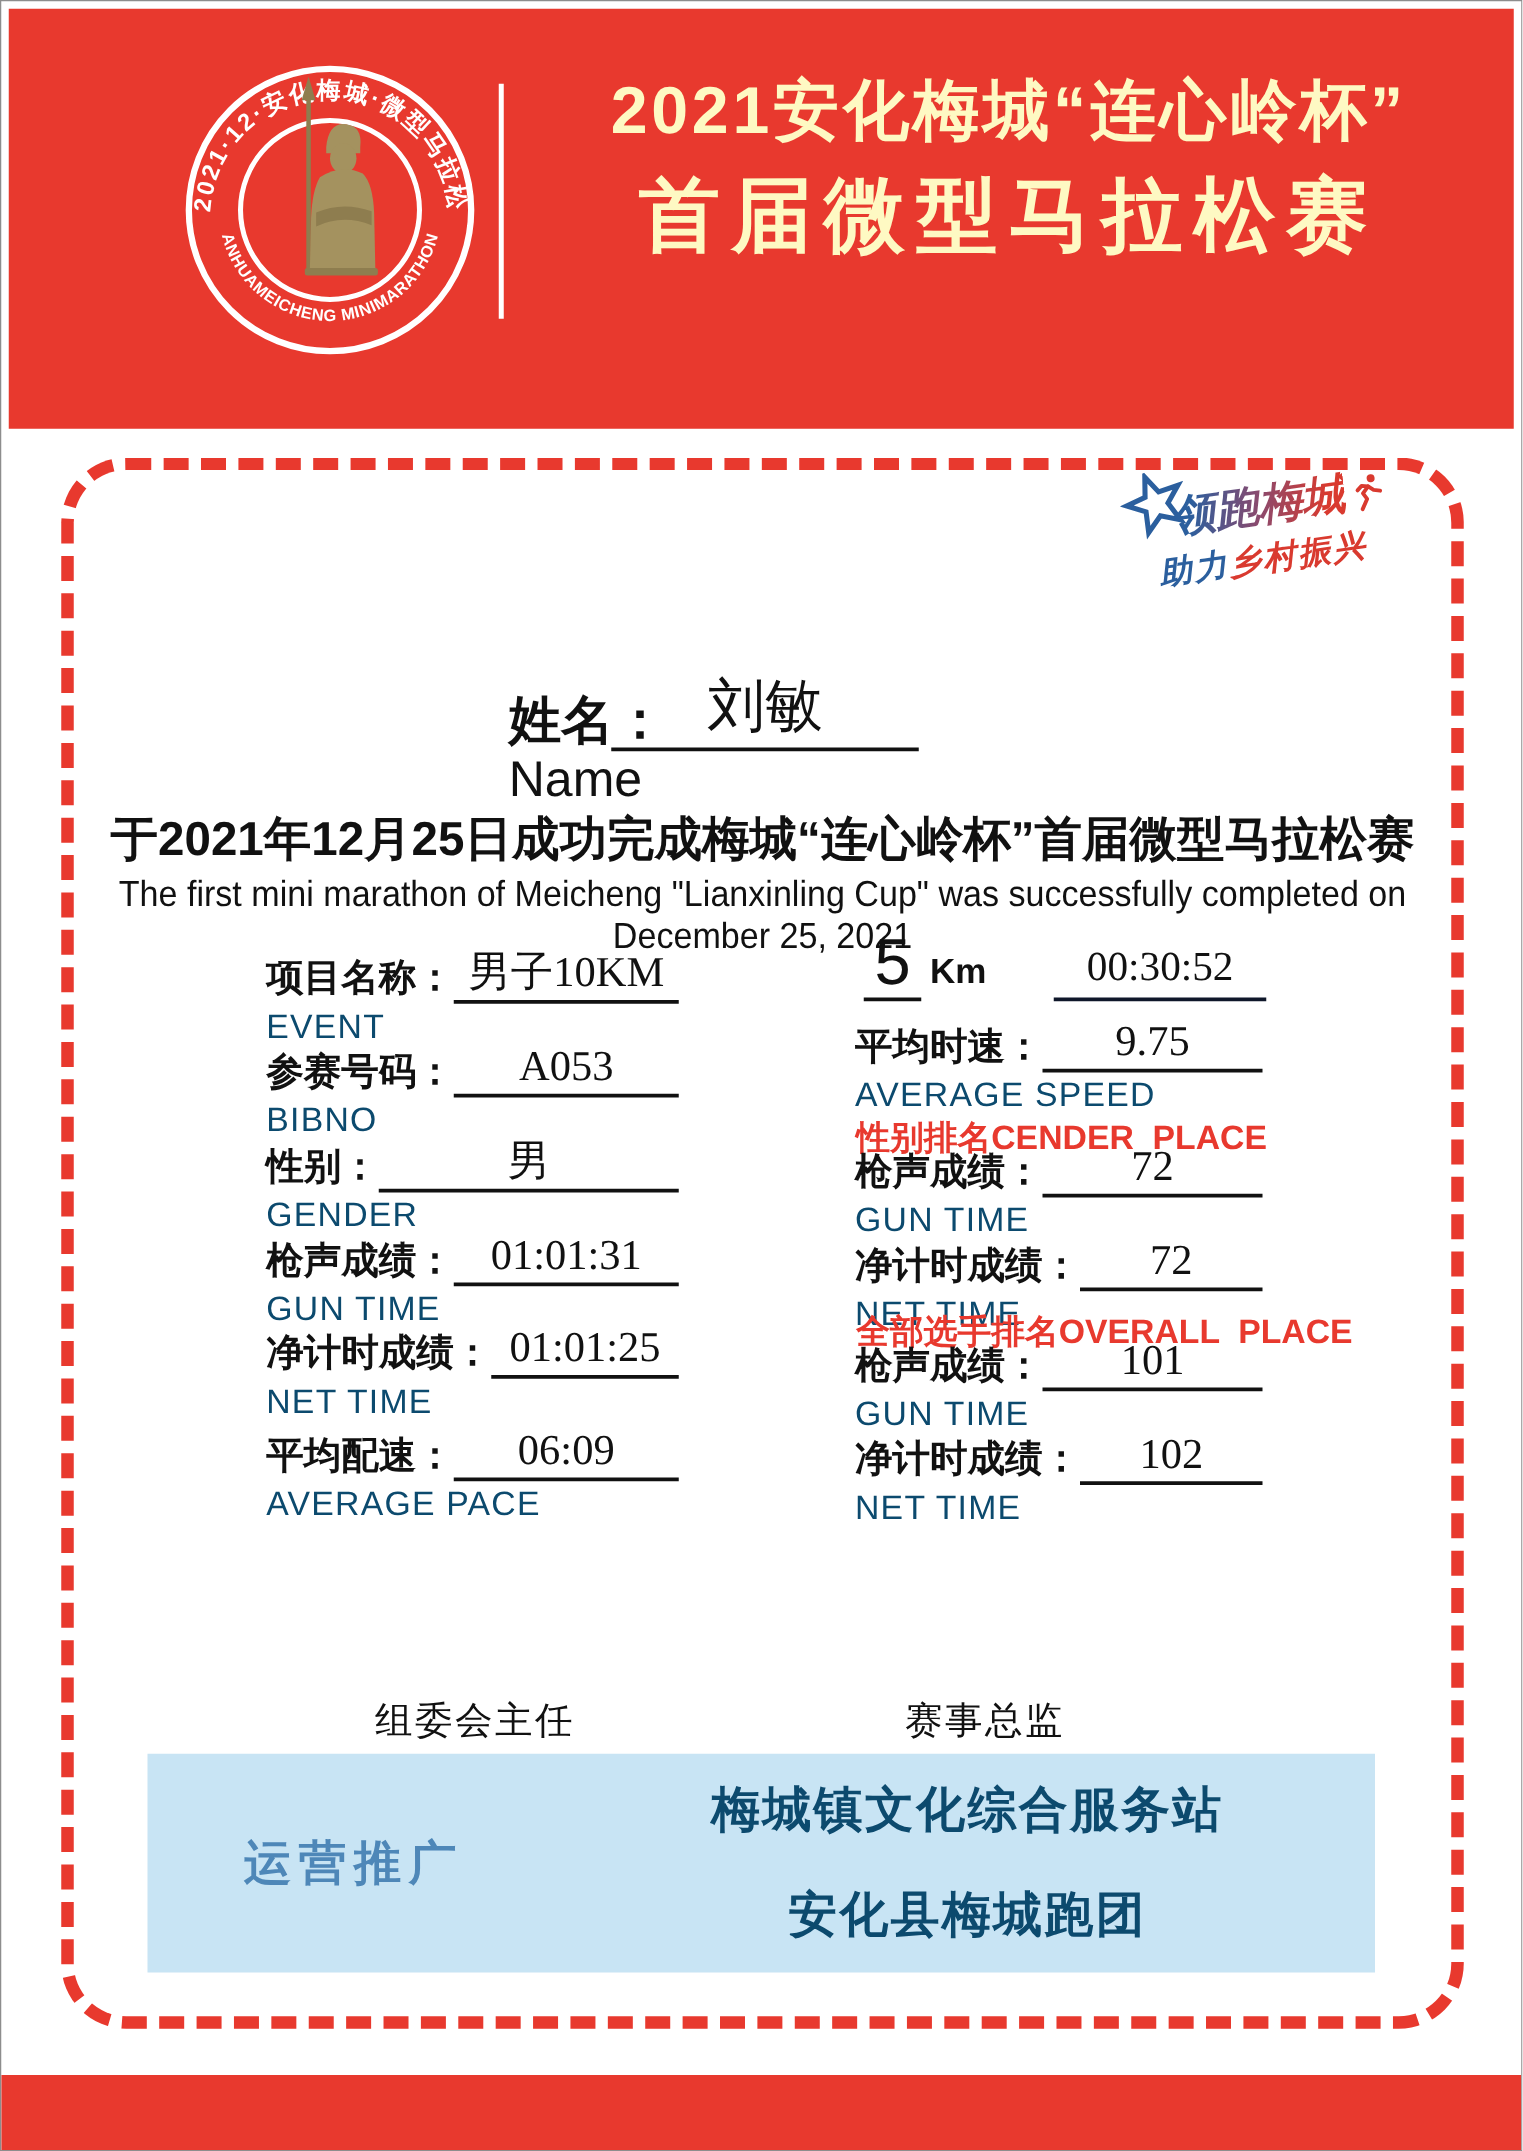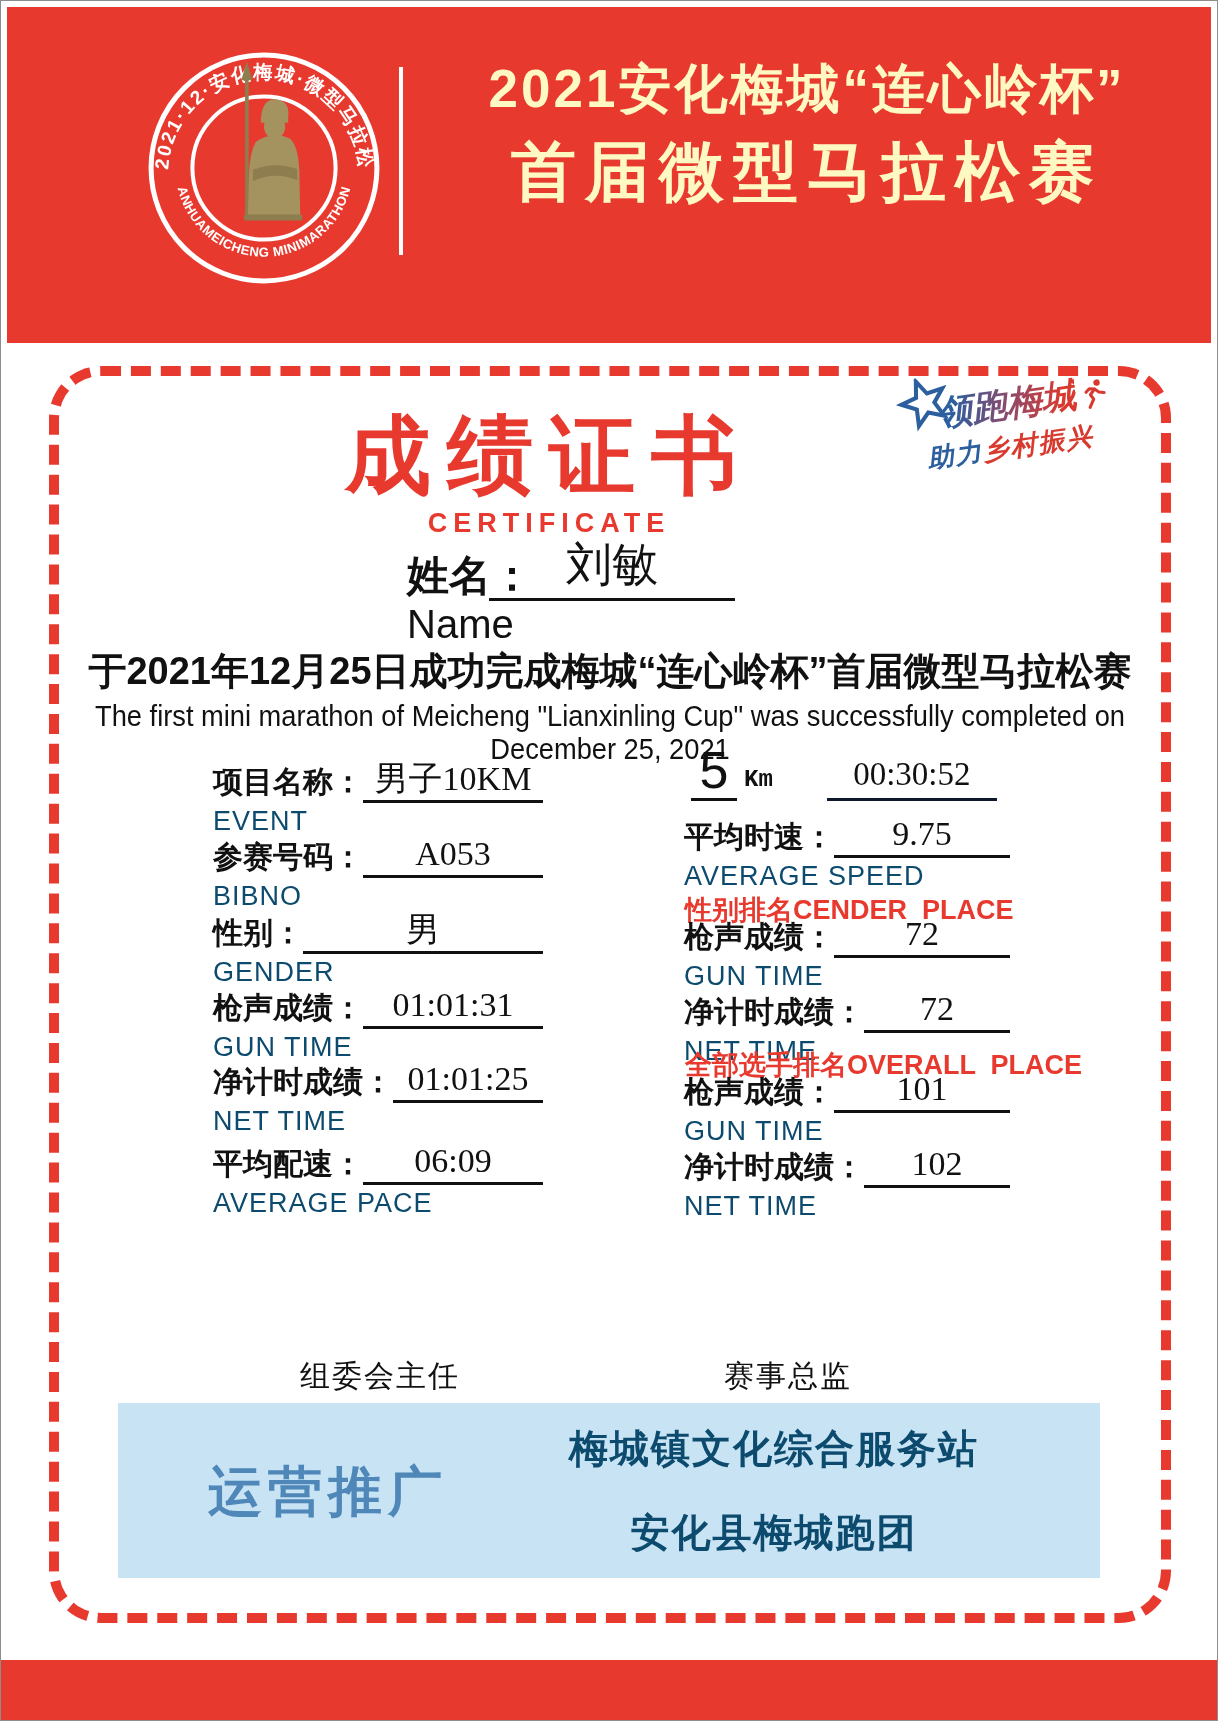--- a/index.html
+++ b/index.html
@@ -61,37 +61,37 @@
   .f-line { display:flex; align-items:flex-end; }
   .f-label { font-size:30px; font-weight:700; white-space:nowrap; }
   .f-value {
     flex:1; text-align:center; border-bottom:3px solid #111;
     font-family:"Liberation Serif","DejaVu Serif",serif; font-size:34px; line-height:1; padding-bottom:4px;
   }
   .f-en { font-size:27px; color:#0c4a6e; margin-top:3px; letter-spacing:1px; }
 
   .distance-row { position:absolute; left:632px; top:368px; display:flex; align-items:flex-end; }
   .dist-value { width:46px; text-align:center; border-bottom:3px solid #111; font-size:52px; line-height:1; padding-bottom:2px; }
-  .dist-unit { font-size:24px; font-weight:700; margin:0 0 8px 7px;font-family:Liberation Mono, monospace; }
+  .dist-unit { font-size:28px; font-weight:700; margin:0 0 8px 7px; }
   .dist-time {
     width:170px; margin-left:54px; text-align:center; border-bottom:3px solid #0f172a;
     font-family:"Liberation Serif","DejaVu Serif",serif; font-size:33px; line-height:1; padding-bottom:7px;
   }
 
   .rank-header { position:absolute; left:626px; font-size:27px; font-weight:700; color:#E8392E; white-space:pre-wrap; }
 
   .sign { position:absolute; top:980px; font-size:30px; letter-spacing:2px; text-align:center; }
   .sign-left { left:215px; width:212px; }
   .sign-right { left:622px; width:214px; }
 
   .org-box {
     position:absolute; left:59px; top:1027px; width:982px; height:175px;
     background:#C8E4F4; display:flex; align-items:center;
   }
-  .org-label { width:330px; text-align:right; color:#4E87B8; font-size:54px; font-weight:700; letter-spacing:6px; line-height:84px; }
+  .org-label { width:330px; text-align:center; color:#4E87B8; font-size:38px; font-weight:700; letter-spacing:6px; line-height:84px; }
   .org-names { flex:1; text-align:center; color:#0c4a6e; font-size:39px; font-weight:700; letter-spacing:2px; line-height:84px; }
 
   .footer { position:absolute; left:0; bottom:0; width:1216px; height:60px; background:#E8392E; }
 </style>
 </head>
 <body>
 
 <div class="page">
 
   <div class="header">
@@ -130,24 +130,20 @@
         <path d="M12 1.5 L14.6 8.2 L21.8 8.6 L16.2 13.1 L18.1 20.3 L12 16.3 L5.9 20.3 L7.8 13.1 L2.2 8.6 L9.4 8.2 Z" fill="#ffffff" stroke="#2B5F9E" stroke-width="1.8"></path>
       </svg>
       <div class="slogan-line1"><span class="grad">领跑梅城</span><svg class="slogan-runner" viewBox="0 0 24 24">
             <circle cx="15.8" cy="3.8" r="2.4" fill="#D93A2F"></circle>
             <path d="M8.5 21.5 L12 15.8 L10 12.2 L13.6 8.4 L16.6 11 L20.4 12" fill="none" stroke="#D93A2F" stroke-width="2.3" stroke-linecap="round" stroke-linejoin="round"></path>
             <path d="M13.6 8.4 L9.8 7.6 L7 9.9" fill="none" stroke="#D93A2F" stroke-width="2.3" stroke-linecap="round" stroke-linejoin="round"></path>
           </svg></div>
       <div class="slogan-line2"><span class="blue">助力</span><span class="red">乡村振兴</span></div>
     </div>
 
-    <div class="cert-title-wrap">
-      <div class="cert-title">成绩证书</div>
-      <div class="cert-subtitle">CERTIFICATE</div>
-    </div>
 
     <div class="name-label">姓名：</div>
     <div class="name-value serif">刘敏</div>
     <div class="name-en">Name</div>
 
     <div class="completion-cn">于2021年12月25日成功完成梅城“连心岭杯”首届微型马拉松赛</div>
     <div class="completion-en">The first mini marathon of Meicheng "Lianxinling Cup" was successfully completed on December 25, 2021</div>
 
     <div class="field f-left" style="top:386px">
       <div class="f-line">

